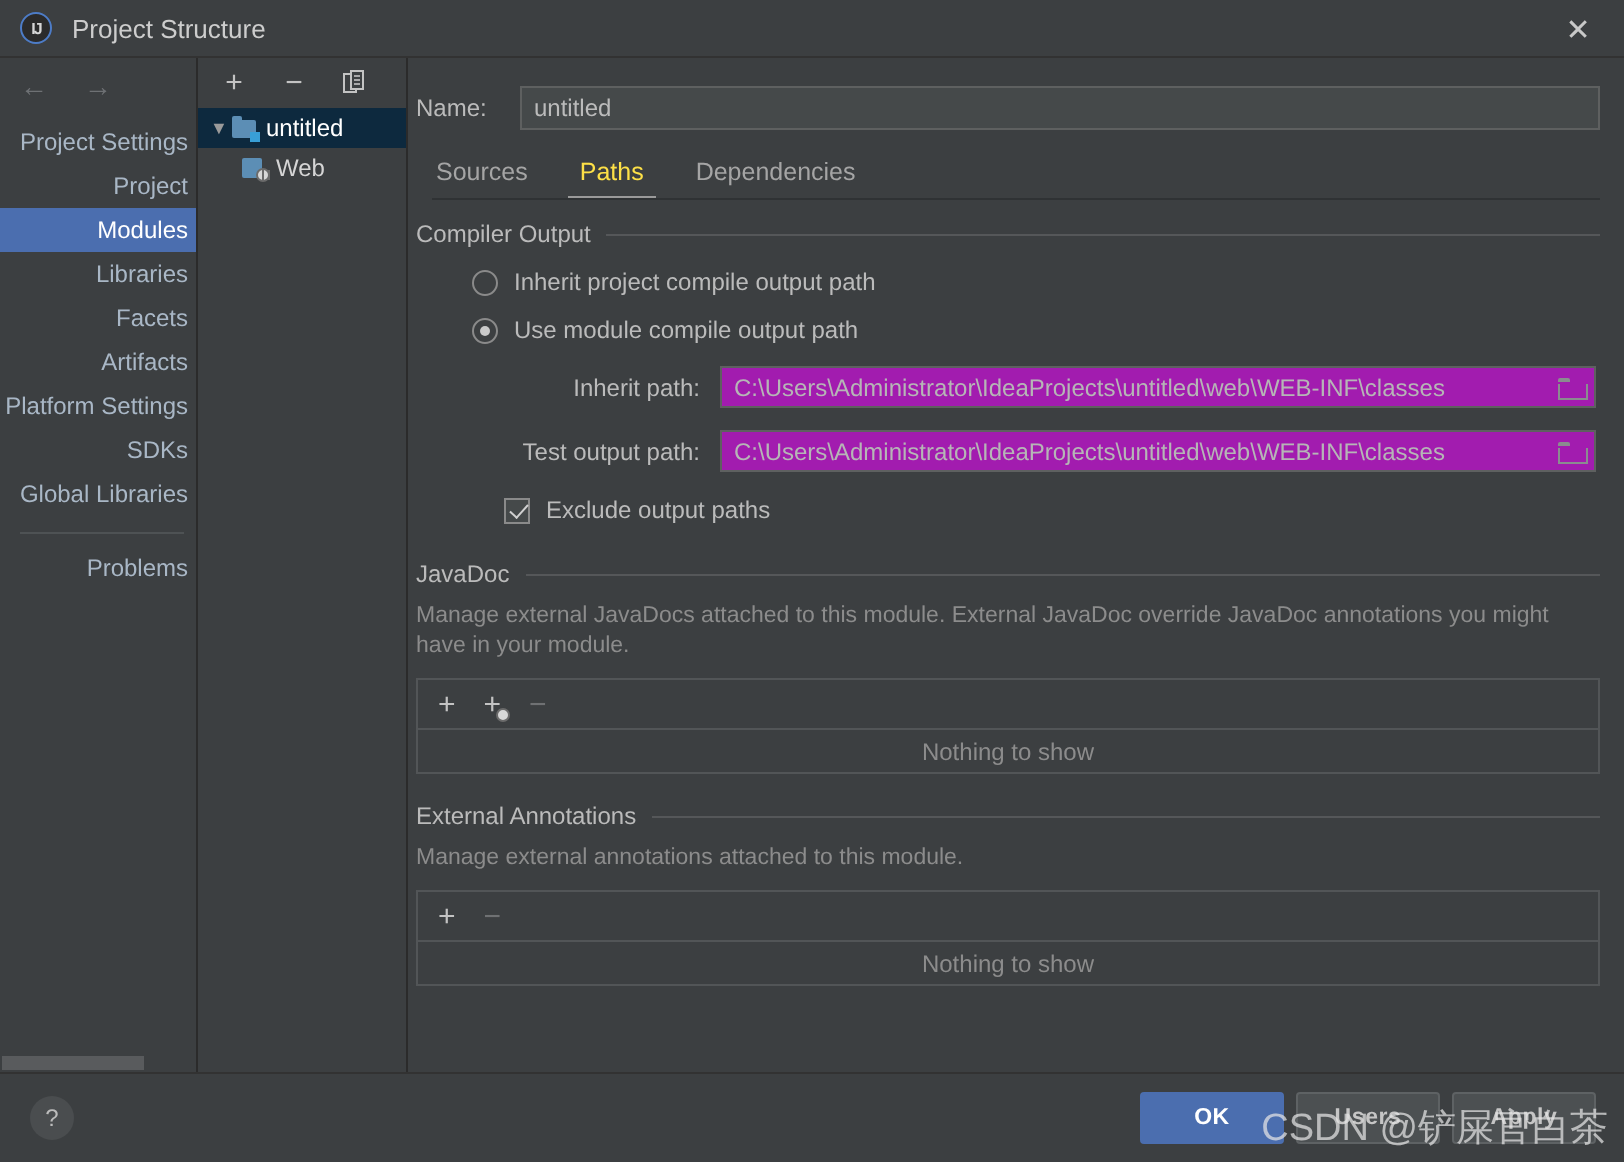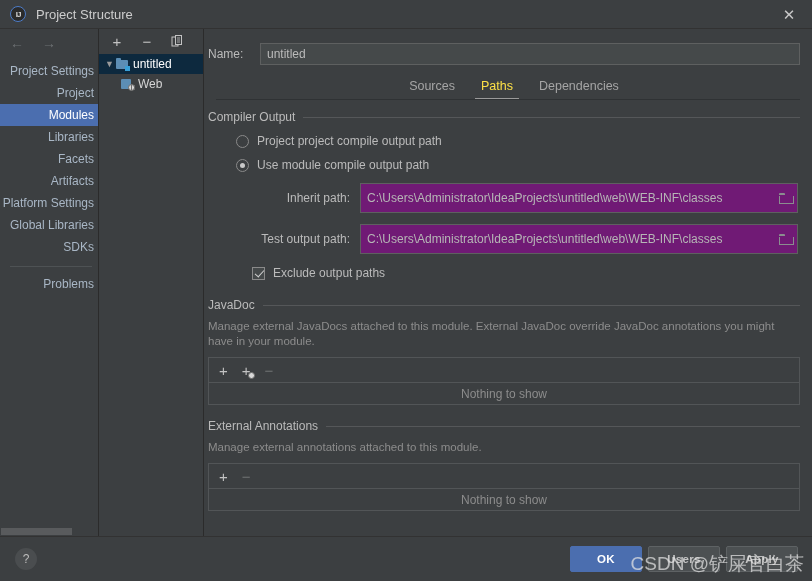--- a/index.html
+++ b/index.html
@@ -163,21 +163,20 @@
     flex: 1; height: 22px;
     background: #45494a; border: 1px solid #5e6060;
     color: #bbbbbb; font-size: 12px;
     padding: 0 6px; outline: none;
     font-family: "Liberation Sans", sans-serif;
   }
 
   .tabs {
     display: flex; margin: 12px 0 0 12px; gap: 22px;
     position: relative;
-    justify-content: center;
   }
   .tab {
     font-size: 12.5px; color: #a5a5a5; padding: 2px 2px 7px 2px;
     cursor: pointer; position: relative;
   }
   .tab.active { color: #fde047; }
   .tab.active:after {
     content:''; position:absolute; left: -4px; right: -4px; bottom: 0;
     height: 2px; background: #9a9a9a;
   }
@@ -216,22 +215,22 @@
 
   .path-row {
     display: flex; align-items: center;
     margin: 11px 0 0 0; padding-right: 2px;
   }
   .path-label {
     width: 152px; text-align: right; padding-right: 10px;
     font-size: 12px; color: #bbbbbb;
   }
   .path-input-wrap {
-    flex: 1; height: 30px; position: relative;
-    background: #701a75; border: 1px solid #5e6060;
+    flex: 1; height: 21px; position: relative;
+    background: #a21caf; border: 1px solid #5e6060;
     display: flex; align-items: center;
   }
   .path-input {
     flex: 1; background: transparent; border: none; outline: none;
     color: #b6b6b6; font-size: 12px; padding: 0 6px;
     font-family: "Liberation Sans", sans-serif;
   }
   .browse-btn {
     width: 24px; height: 21px; flex: none;
     display: flex; align-items: center; justify-content: center;
@@ -345,22 +344,22 @@
       <span class="nav-arrow">→</span>
     </div>
     <div class="nav-list">
       <div class="nav-item header">Project Settings</div>
       <div class="nav-item">Project</div>
       <div class="nav-item selected">Modules</div>
       <div class="nav-item">Libraries</div>
       <div class="nav-item">Facets</div>
       <div class="nav-item">Artifacts</div>
       <div class="nav-item header">Platform Settings</div>
+      <div class="nav-item">SDKs</div>
       <div class="nav-item">Global Libraries</div>
-      <div class="nav-item">SDKs</div>
       <div class="nav-sep"></div>
       <div class="nav-item">Problems</div>
     </div>
     <div class="nav-hscroll">
       <div class="thumb"></div>
     </div>
   </div>
 
   <div class="tree-pane">
     <div class="tree-toolbar">
@@ -411,21 +410,21 @@
     </div>
 
     <div class="section">
       <div class="sec-title-row">
         <span>Compiler Output</span>
         <span class="rule"></span>
       </div>
 
       <div class="radio-row">
         <span class="radio"></span>
-        <span>Project project compile output path</span>
+        <span>Inherit project compile output path</span>
       </div>
 
       <div class="radio-row">
         <span class="radio checked"></span>
         <span>Use module compile output path</span>
       </div>
 
       <div class="path-row">
         <div class="path-label">Inherit path:</div>
         <div class="path-input-wrap">

